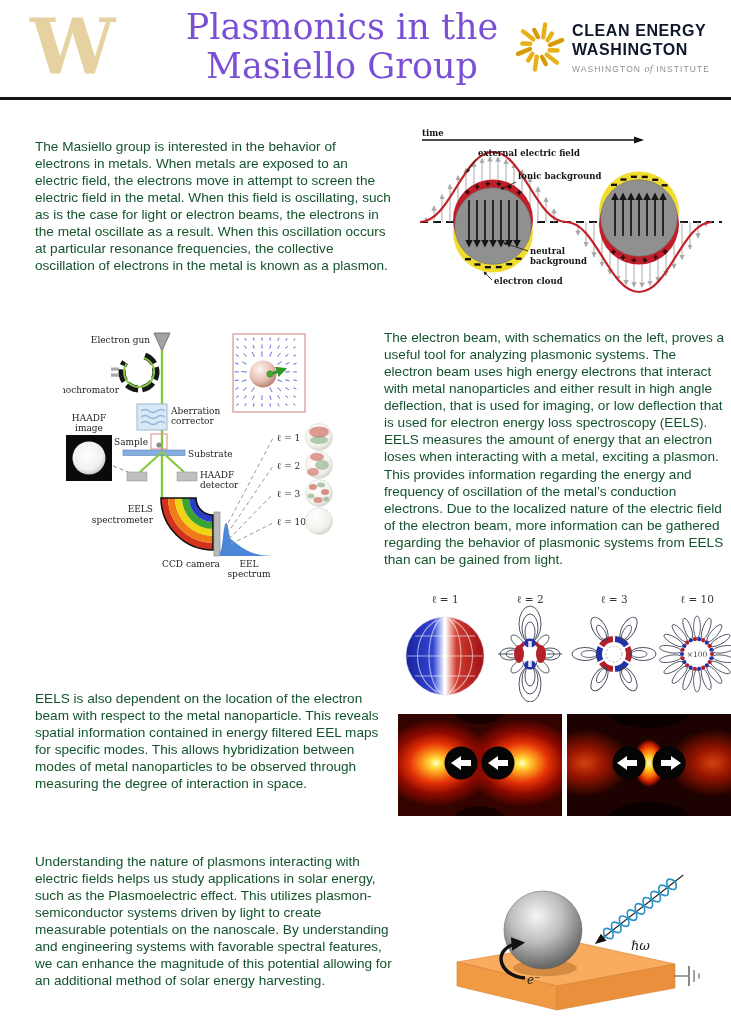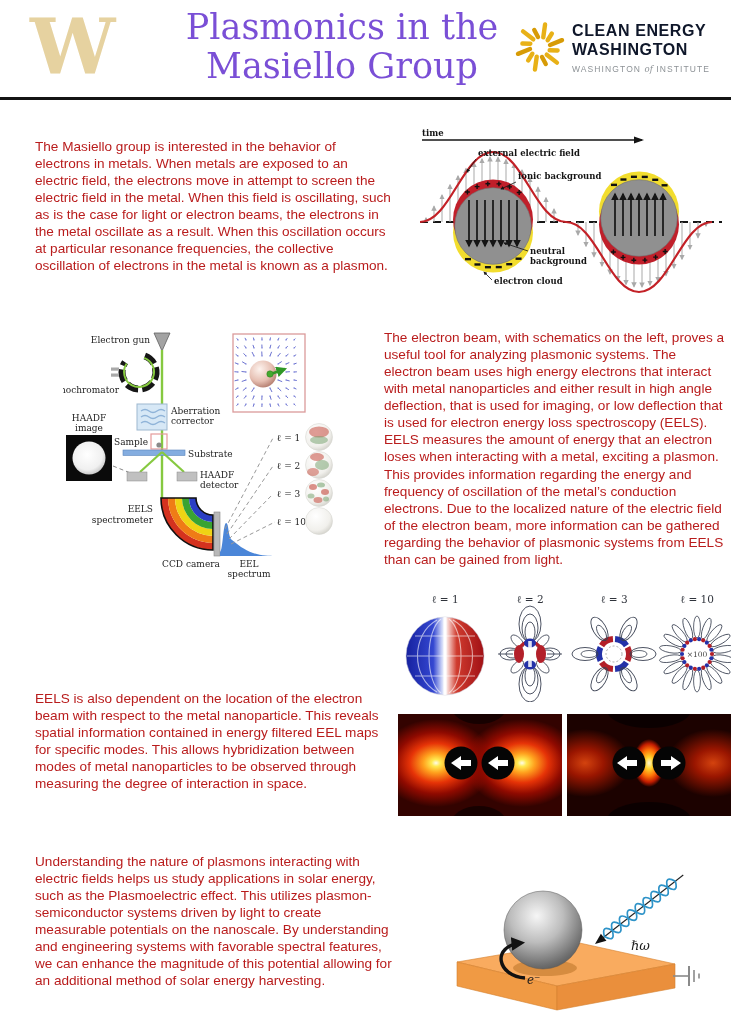--- a/index.html
+++ b/index.html
@@ -6,21 +6,21 @@
   .page{position:relative;width:731px;height:1024px;background:#ffffff;margin:0 auto;overflow:hidden;
         font-family:"Liberation Sans",sans-serif;}
   .uw-w{position:absolute;left:30px;top:10px;font:bold 76px "DejaVu Serif",serif;color:#e6d2a0;line-height:1;}
   .title{position:absolute;left:158px;top:8px;width:368px;text-align:center;
          font-family:"DejaVu Serif",serif;font-weight:400;color:#7a4fd6;font-size:35px;line-height:1.12;}
   .rule{position:absolute;left:0;top:97px;width:731px;height:3px;background:#141414;}
   .cei{position:absolute;left:514px;top:20px;display:flex;align-items:flex-start;gap:6px;}
   .cei-name{font:700 16px "Liberation Sans",sans-serif;color:#0f172a;letter-spacing:.6px;line-height:1.18;margin-top:2px;}
   .cei-sub{font:8.5px "Liberation Sans",sans-serif;color:#8d9296;letter-spacing:1.1px;margin-top:4px;}
   .cei-sub .of{font-family:"DejaVu Serif",serif;font-style:italic;text-transform:lowercase;letter-spacing:0;}
-  .para{position:absolute;font:13.6px/1.26 "Liberation Sans",sans-serif;color:#b91c1c;text-align:left;}
+  .para{position:absolute;font:13.6px/1.26 "Liberation Sans",sans-serif;color:#14532d;text-align:left;}
   .fig{position:absolute;}
   .flab{font:600 8.5px "DejaVu Serif",serif;fill:#141414;}
   .slab{font:9px "DejaVu Serif",serif;fill:#1d1d1d;}
   .mlab{font:10.5px "DejaVu Serif",serif;fill:#30343c;}
   .note{font:7.5px "DejaVu Serif",serif;fill:#444;}
   .ital{font:italic 13px "DejaVu Serif",serif;fill:#1c1c1c;}
 </style>
 </head>
 <body>
 

